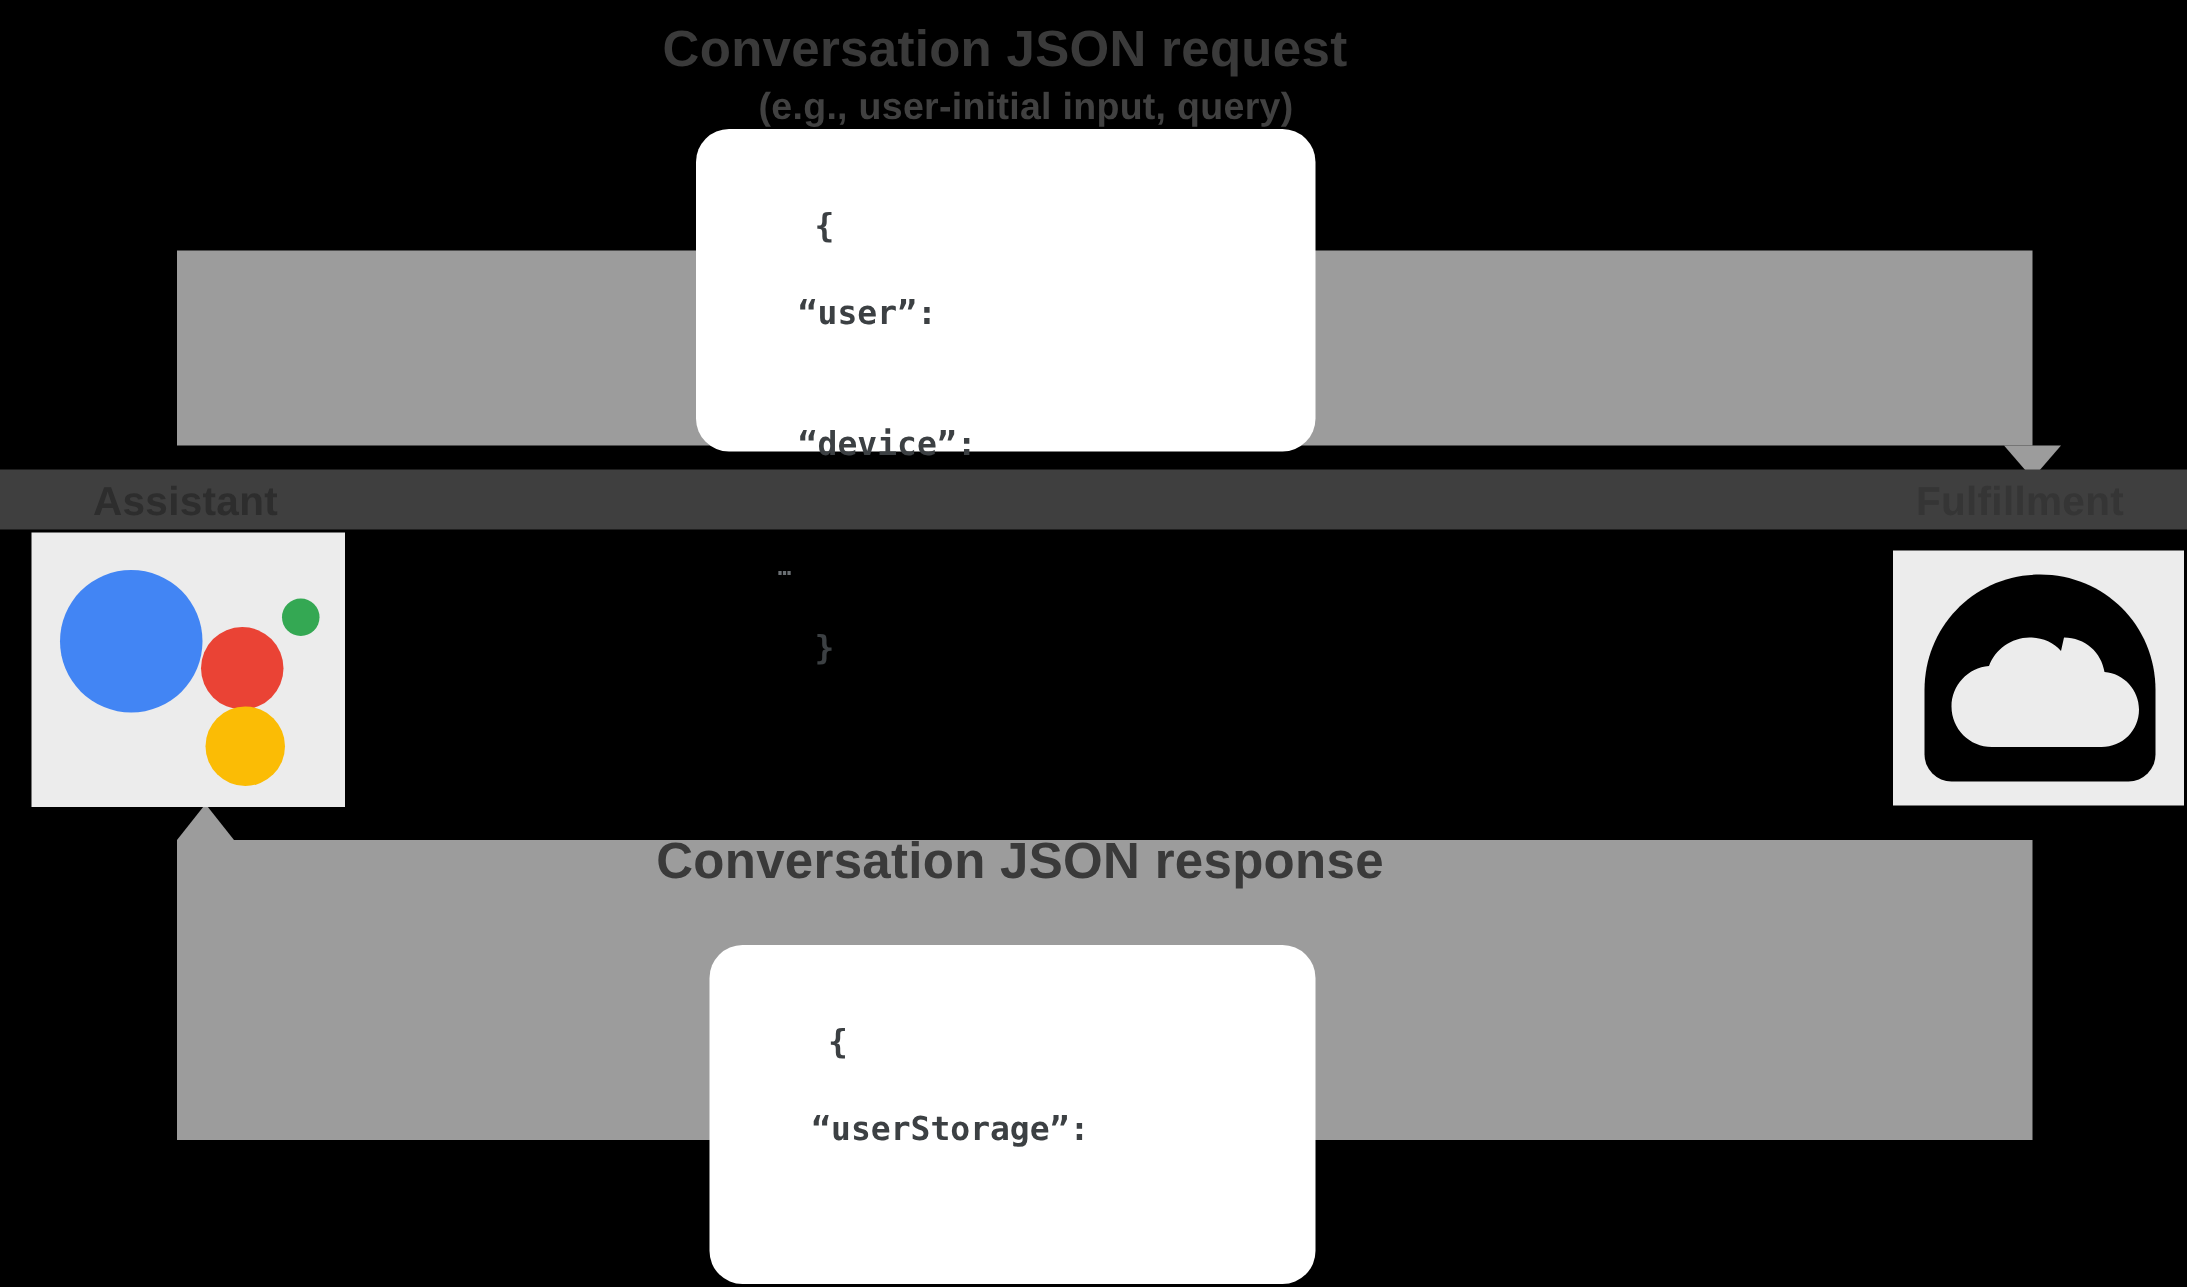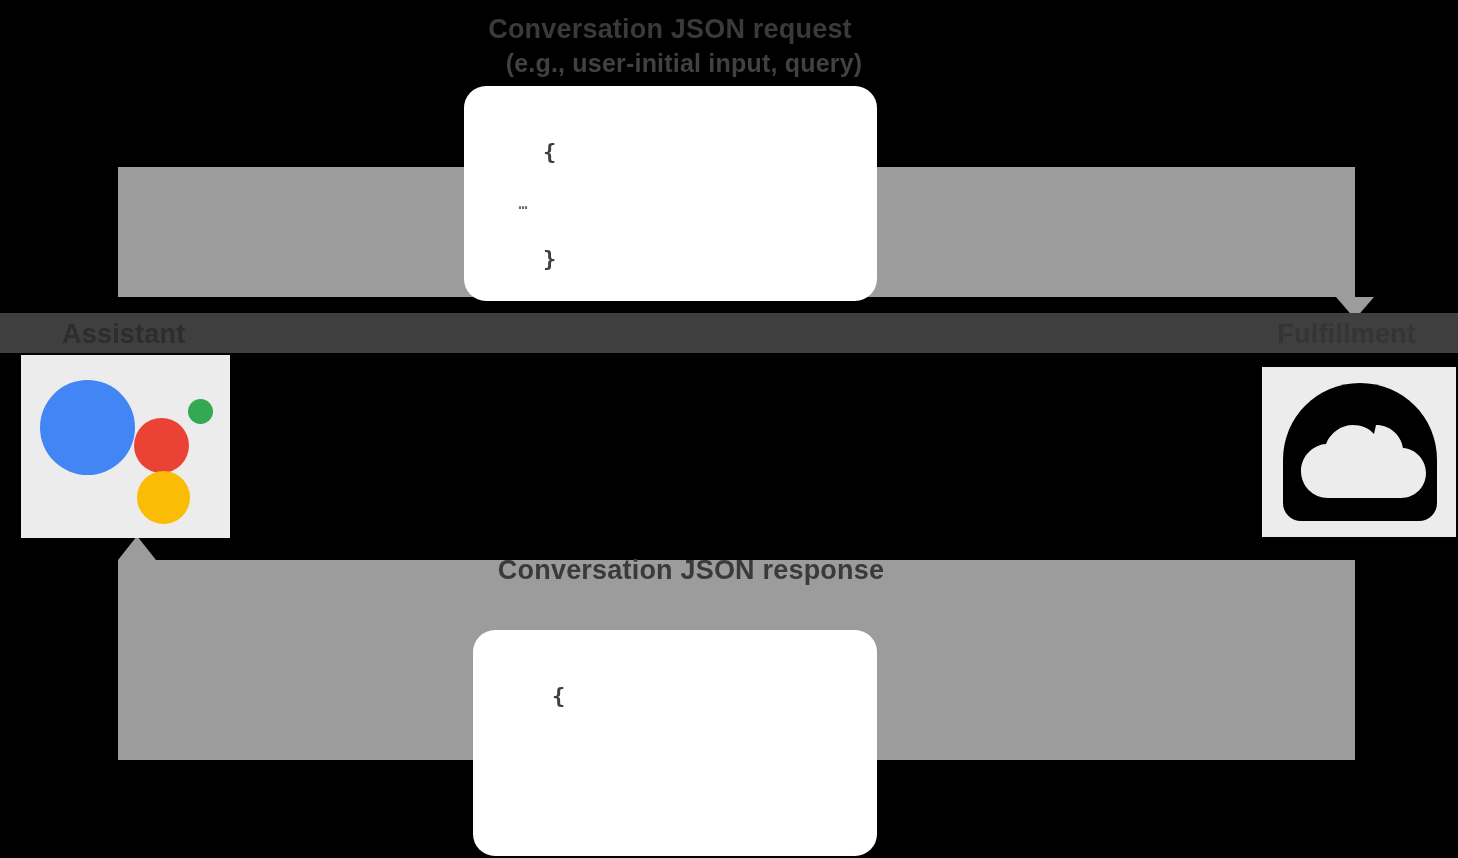--- a/index.html
+++ b/index.html
@@ -97,24 +97,24 @@
   .bubble .ellipsis { font-size: 15px; color: #6a6f73; }
 
   
   .caption {
     position: absolute;
     text-align: center;
     white-space: nowrap;
     color: #3a3a3a;
     letter-spacing: .2px;
   }
-  .caption .line1 { font-size: 27px; font-weight: 700; display: block; }
+  .caption .line1 { font-size: 34px; font-weight: 700; display: block; }
   .caption .line2 { font-size: 25px; font-weight: 700; display: block; margin-top: 4px; color: #414141; padding-left: 28px; }
   .caption-top    { left: 0; top: 14px;  width: 1340px; }
-  .caption-bottom { left: 11px; top: 555px; width: 1360px; }
+  .caption-bottom { left: 0; top: 555px; width: 1360px; }
 </style>
 </head>
 <body>
 
 <div id="stage">
 
   <div class="band band-top"></div>
   <div class="arrow-head arrow-head-top"></div>
 
   <div class="band band-bottom"></div>
@@ -142,23 +142,26 @@
     <span class="line1">Conversation JSON request</span>
     <span class="line2">(e.g., user-initial input, query)</span>
   </div>
 
   <div class="caption caption-bottom">
     <span class="line1">Conversation JSON response</span>
   </div>
 
   <div class="bubble bubble-request">
     <span>{</span>
+    <span class="indent">“user”:</span>
+    <span class="indent">“device”:</span>
     <span class="indent ellipsis">…</span>
     <span>}</span>
   </div>
 
   <div class="bubble bubble-response">
     <span>{</span>
+    <span class="indent">“userStorage”:</span>
     
     
   </div>
 
 </div>
 
 </body></html>

